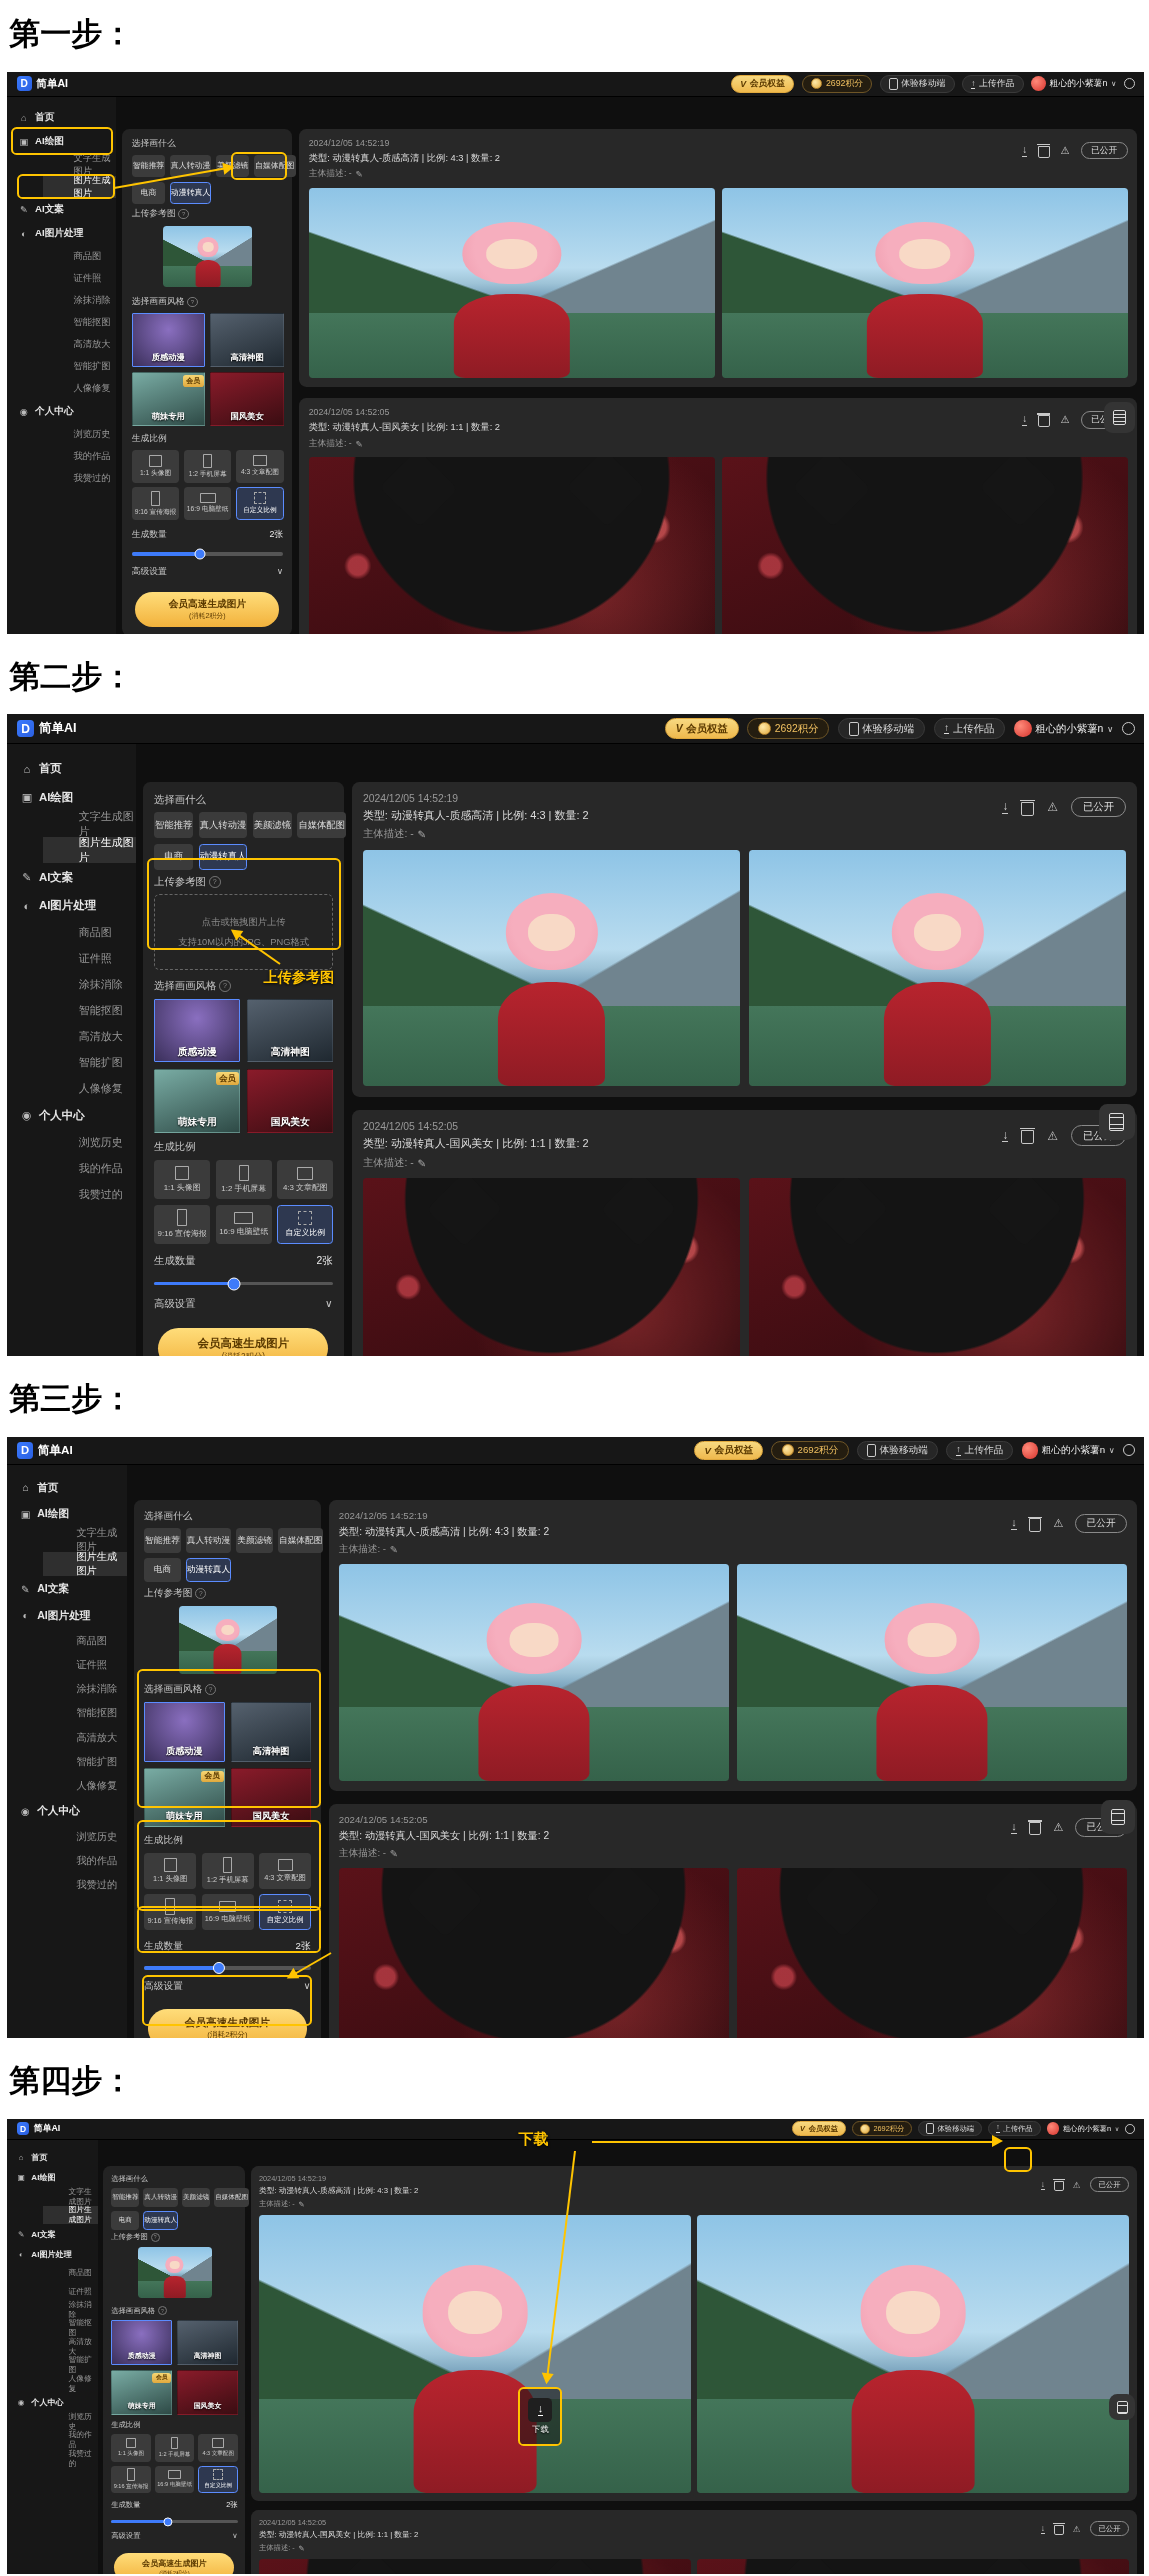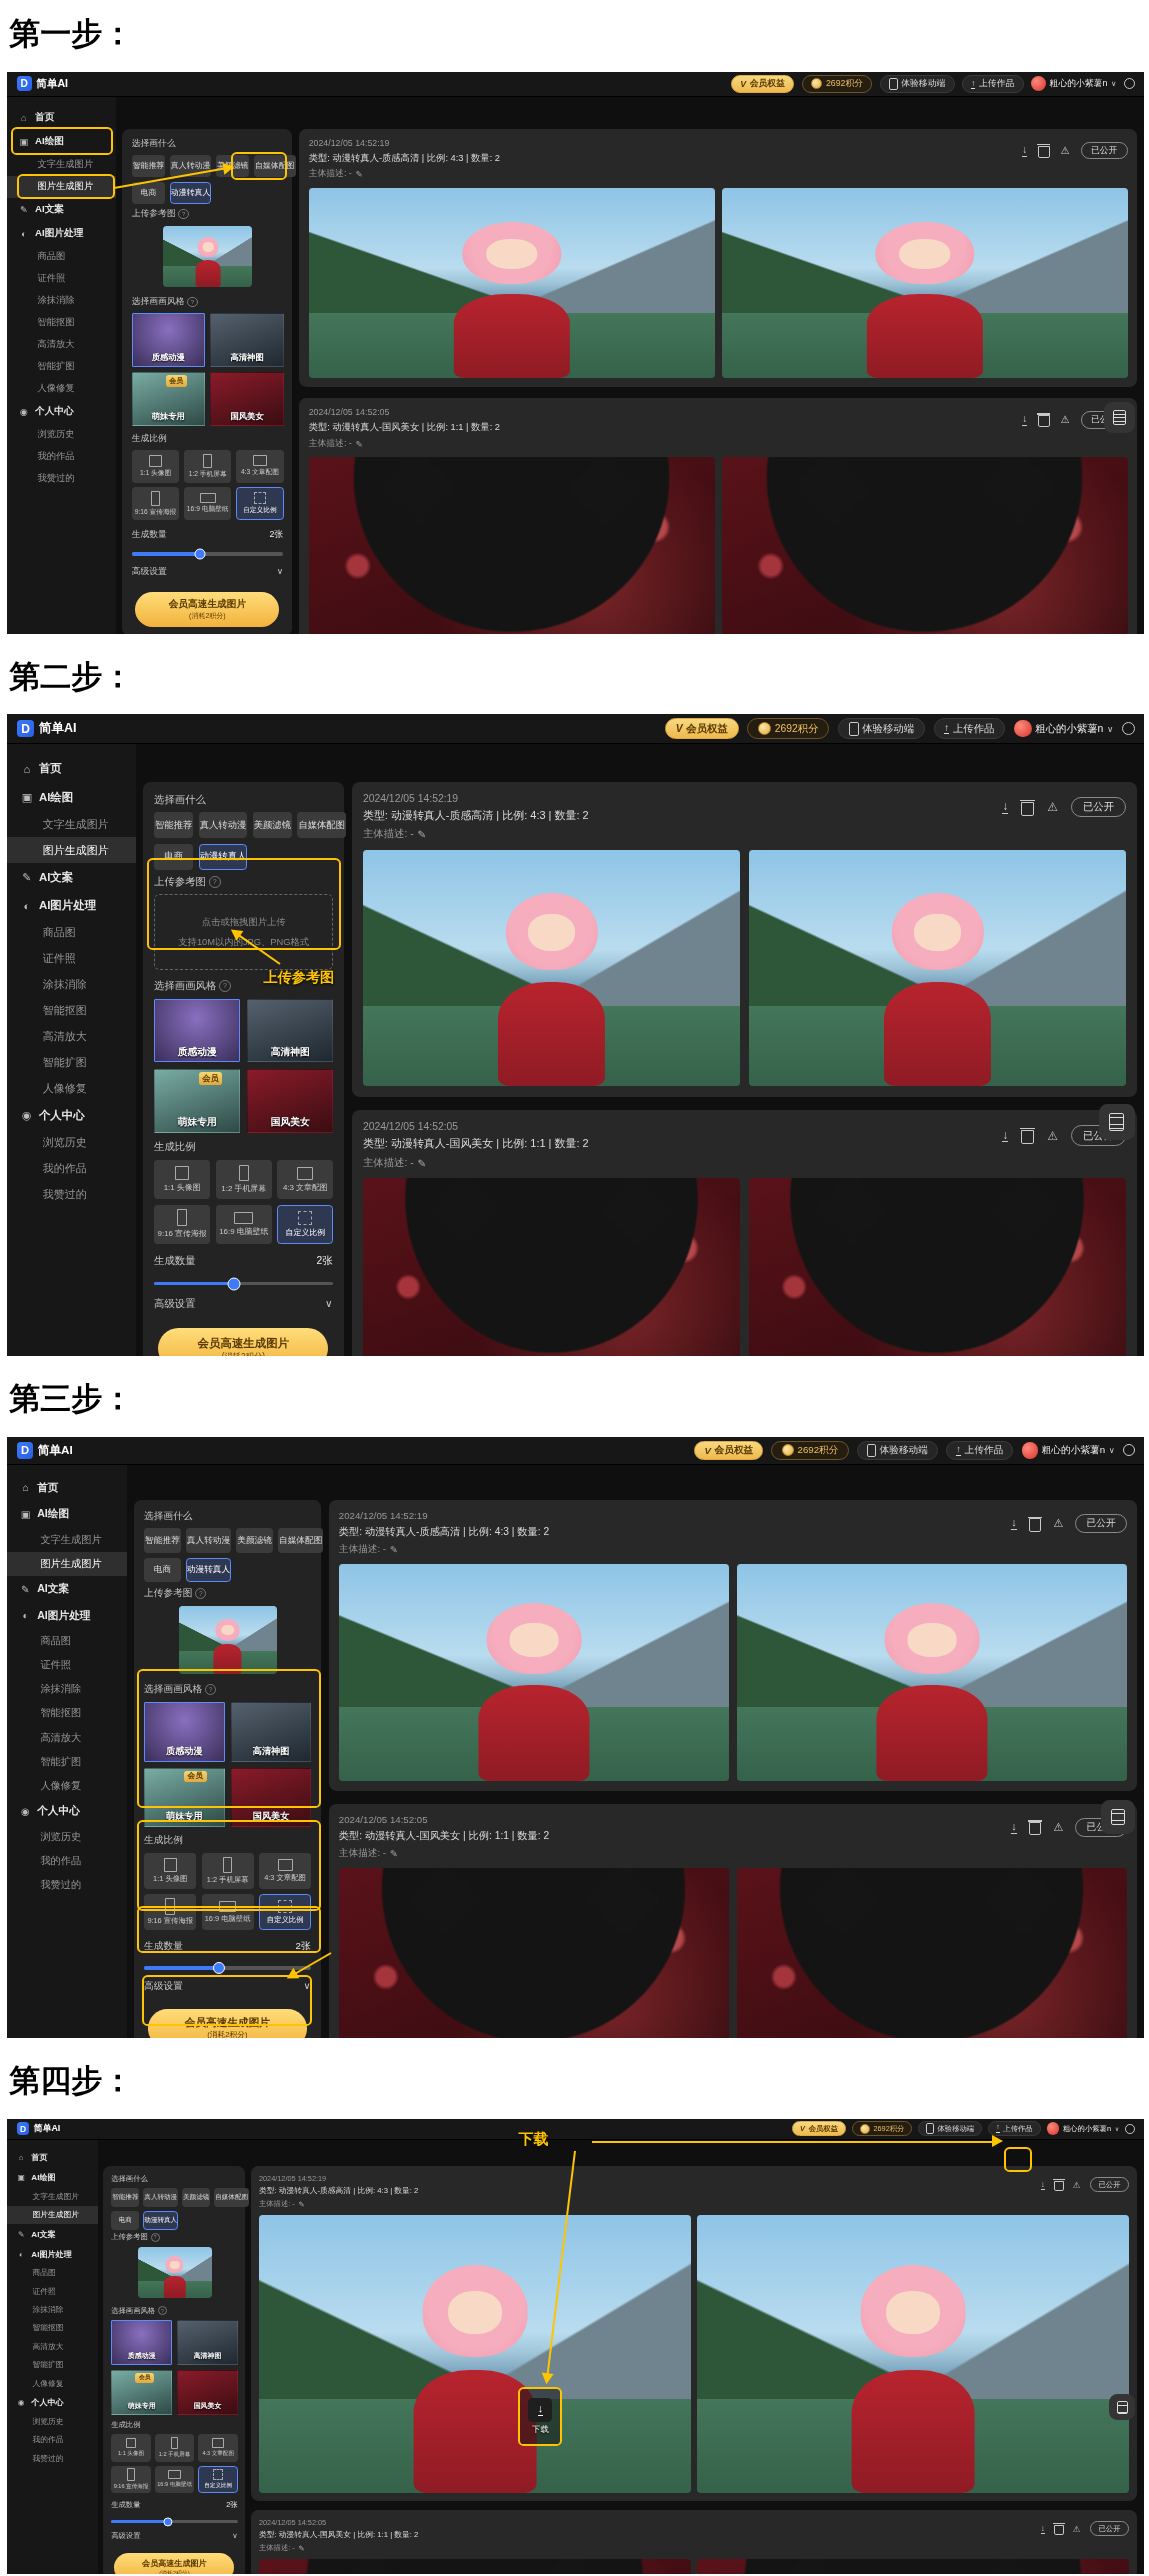--- a/index.html
+++ b/index.html
@@ -28,41 +28,41 @@
   .ic-up{border-bottom:1.4px solid #ddd;line-height:1;padding-bottom:0.9px;font-size:calc(var(--u)*8.3px);}
   .userbox{display:inline-flex;align-items:center;gap:3.7px;color:#eee;font-size:calc(var(--u)*8.8px);}
   .avatar{width:calc(var(--u)*15px);height:calc(var(--u)*15px);border-radius:50%;background:radial-gradient(circle at 35% 35%,#ff8a7a,#d6332c);display:inline-block;}
   .chev{color:#ccc;font-size:calc(var(--u)*7.4px);}
   .ic-power{width:calc(var(--u)*9.3px);height:calc(var(--u)*9.3px);border:1.4px solid #ccc;border-radius:50%;display:inline-block;}
   
   .appbody{position:absolute;left:0;right:0;top:calc(var(--u)*25px);bottom:0;}
   .sidebar{position:absolute;left:0;top:0;bottom:0;width:calc(var(--u)*109px);background:#171717;padding-top:calc(var(--u)*9.3px);box-sizing:border-box;}
   .srow{display:flex;align-items:center;gap:5.6px;padding-left:calc(var(--u)*11px);box-sizing:border-box;cursor:pointer;}
   .srow.lvl0{height:calc(var(--u)*24px);color:#e6e6e6;font-size:calc(var(--u)*9.7px);font-weight:600;}
-  .srow.lvl1{height:calc(var(--u)*22px);color:#979797;font-size:calc(var(--u)*9.3px);padding-left:calc(var(--u)*30px);}
+  .srow.lvl1{height:calc(var(--u)*22px);color:#979797;font-size:calc(var(--u)*9.3px);padding-left:calc(var(--u)*30px);margin-left:36px;}
   .srow.active{background:#2f2f2f;color:#fff;}
   .sicon{color:#bbb;font-size:calc(var(--u)*9.3px);width:calc(var(--u)*11px);display:inline-block;text-align:center;}
   
   .cfg{position:absolute;left:calc(var(--u)*115px);top:calc(var(--u)*32px);width:calc(var(--u)*170px);height:calc(var(--u)*507px);background:#232323;border-radius:7.4px;z-index:2;}
   .cfg .sec-label{position:absolute;left:calc(var(--u)*9.3px);color:#c7c7c7;font-size:calc(var(--u)*8.8px);display:flex;align-items:center;gap:2.8px;}
   .lab-choose{top:calc(var(--u)*9.3px);}
   .lab-upload{top:calc(var(--u)*79px);}
   .lab-style{top:calc(var(--u)*167px);}
   .lab-ratio{top:calc(var(--u)*304px);}
   .info{display:inline-flex;align-items:center;justify-content:center;width:calc(var(--u)*8.3px);height:calc(var(--u)*8.3px);border:0.9px solid #777;border-radius:50%;color:#888;font-size:calc(var(--u)*6px);}
   .sec-choosebtns{position:absolute;left:calc(var(--u)*9.3px);top:calc(var(--u)*26px);width:calc(var(--u)*152px);display:grid;grid-template-columns:repeat(4,1fr);gap:calc(var(--u)*4.6px);}
   .cbtn{height:calc(var(--u)*20.4px);border-radius:3.7px;background:#3b3b3b;color:#ddd;font-size:calc(var(--u)*7.9px);display:flex;align-items:center;justify-content:center;border:0.9px solid transparent;cursor:pointer;white-space:nowrap;}
   .cbtn.selected{background:#2e3850;border-color:#5b8cff;color:#fff;}
   .upthumb{position:absolute;left:calc(var(--u)*41px);top:calc(var(--u)*97px);width:calc(var(--u)*89px);height:calc(var(--u)*61px);border-radius:3.7px;overflow:hidden;}
   .dropzone{position:absolute;left:calc(var(--u)*9.3px);top:calc(var(--u)*95px);width:calc(var(--u)*152px);height:calc(var(--u)*65px);border:0.9px dashed #666;border-radius:5.6px;box-sizing:border-box;display:flex;flex-direction:column;align-items:center;justify-content:center;gap:7px;color:#8a8a8a;font-size:calc(var(--u)*7.9px);text-align:center;cursor:pointer;}
   .sec-styles{position:absolute;left:calc(var(--u)*9.3px);top:calc(var(--u)*184px);width:calc(var(--u)*152px);display:grid;grid-template-columns:repeat(2,1fr);gap:calc(var(--u)*5.6px);}
   .stycell{position:relative;height:calc(var(--u)*54px);border-radius:1px;overflow:hidden;border:1.9px solid transparent;box-sizing:border-box;cursor:pointer;}
   .stycell.selected{border-color:#5b8cff;}
   .stylab{position:absolute;left:0;right:0;bottom:2.8px;text-align:center;color:#fff;font-size:calc(var(--u)*8.3px);text-shadow:0 0.9px 1.9px #000;font-weight:600;}
-  .stybadge{position:absolute;top:1.9px;right:17px;background:linear-gradient(180deg,#f7d774,#e0a93e);color:#5b3a00;font-size:calc(var(--u)*7px);padding:0.9px 3.7px;border-radius:2.8px;font-weight:700;}
+  .stybadge{position:absolute;top:1.9px;right:0;background:linear-gradient(180deg,#f7d774,#e0a93e);color:#5b3a00;font-size:calc(var(--u)*7px);padding:0.9px 3.7px;border-radius:2.8px;font-weight:700;}
   .sty0{background:radial-gradient(circle at 50% 30%,#8a6fc0,#3a2f5a);}
   .sty1{background:linear-gradient(160deg,#55616e,#1f2830);}
   .sty2{background:linear-gradient(160deg,#79aca4,#2e4a46);}
   .sty3{background:linear-gradient(160deg,#8a1b2a,#3a0d12);}
   .sec-ratios{position:absolute;left:calc(var(--u)*9.3px);top:calc(var(--u)*321px);width:calc(var(--u)*152px);display:grid;grid-template-columns:repeat(3,1fr);gap:calc(var(--u)*4.6px);}
   .ratcell{height:calc(var(--u)*33px);border-radius:3.7px;background:#3b3b3b;border:0.9px solid transparent;display:flex;flex-direction:column;align-items:center;justify-content:center;gap:1.9px;color:#ccc;font-size:calc(var(--u)*6.7px);cursor:pointer;white-space:nowrap;box-sizing:border-box;}
   .ratcell.selected{background:#2e3850;border-color:#5b8cff;color:#fff;}
   .ric{border:0.9px solid #aaa;border-radius:0.9px;}
   .ric0{width:calc(var(--u)*10.2px);height:calc(var(--u)*10.2px);}
   .ric1{width:calc(var(--u)*6.5px);height:calc(var(--u)*12px);}

